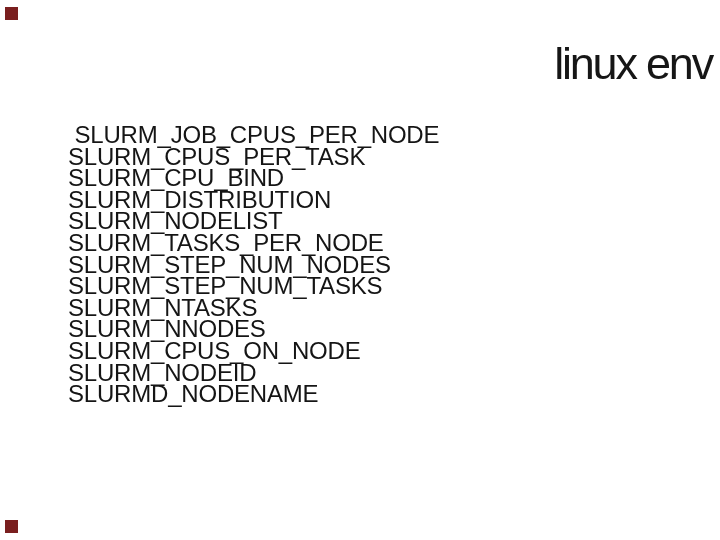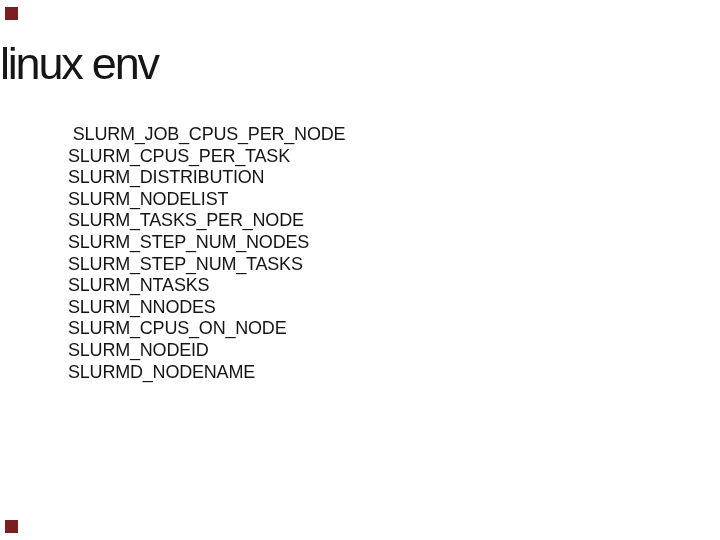--- a/index.html
+++ b/index.html
@@ -22,52 +22,53 @@
     height: 13px;
     background: #7a1f1f;
   }
   .marker.top { top: 7px; }
   .marker.bottom { top: 520px; }
   .slide-title {
     position: absolute;
     top: 41px;
     left: 0;
     width: 712px;
-    text-align: left;
+    text-align: right;
     font-size: 45px;
     line-height: 1;
     letter-spacing: -2.2px;
     color: #161616;
     white-space: pre;
   }
   .env-list {
     position: absolute;
     top: 124px;
     left: 68px;
     color: #151515;
-    font-size: 18px;
+    font-size: 24px;
     line-height: 21.6px;
     letter-spacing: -0.2px;
   }
   .env-list .env-var-item {
     white-space: pre;
   }
 </style>
 </head>
 <body>
 
 <div class="slide">
   <div class="marker top"></div>
   <div class="marker bottom"></div>
 
   <div class="slide-title">linux env</div>
 
   <div class="env-list">
     <div class="env-var-item"> SLURM_JOB_CPUS_PER_NODE</div>
     <div class="env-var-item">SLURM_CPUS_PER_TASK</div>
+    <div class="env-var-item">SLURM_CPU_BIND</div>
     <div class="env-var-item">SLURM_DISTRIBUTION</div>
     <div class="env-var-item">SLURM_NODELIST</div>
     <div class="env-var-item">SLURM_TASKS_PER_NODE</div>
     <div class="env-var-item">SLURM_STEP_NUM_NODES</div>
     <div class="env-var-item">SLURM_STEP_NUM_TASKS</div>
     <div class="env-var-item">SLURM_NTASKS</div>
     <div class="env-var-item">SLURM_NNODES</div>
     <div class="env-var-item">SLURM_CPUS_ON_NODE</div>
     <div class="env-var-item">SLURM_NODEID</div>
     <div class="env-var-item">SLURMD_NODENAME</div>

